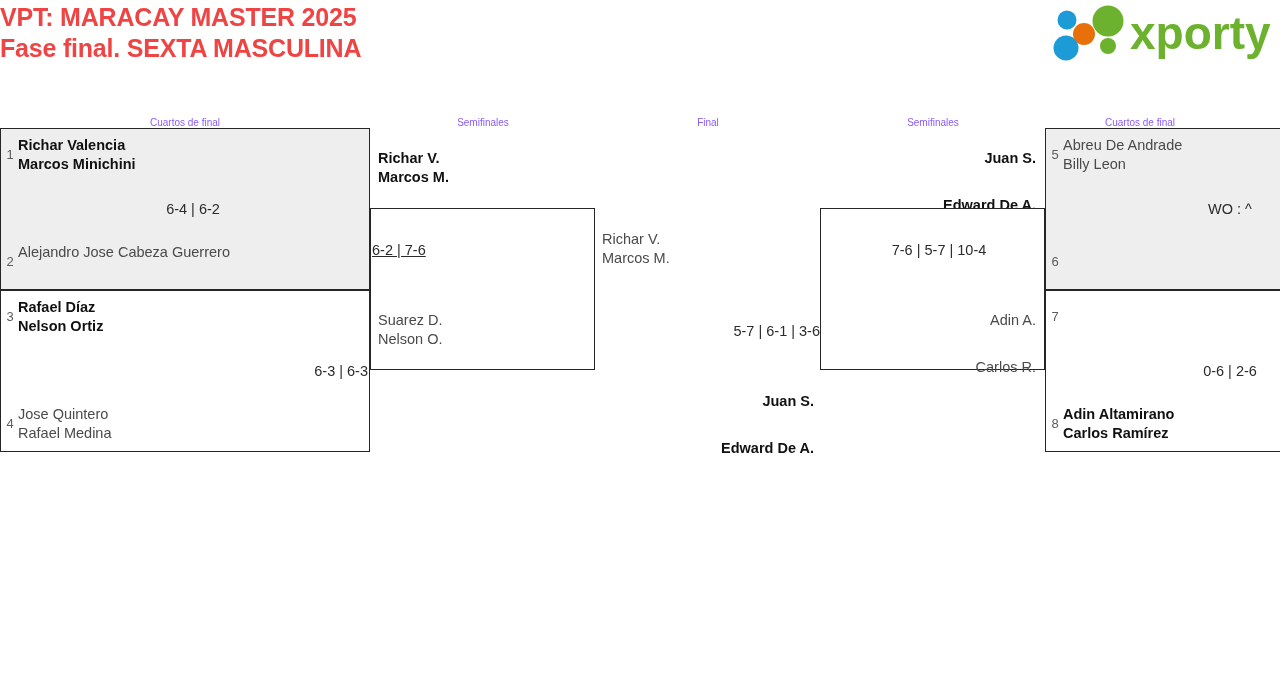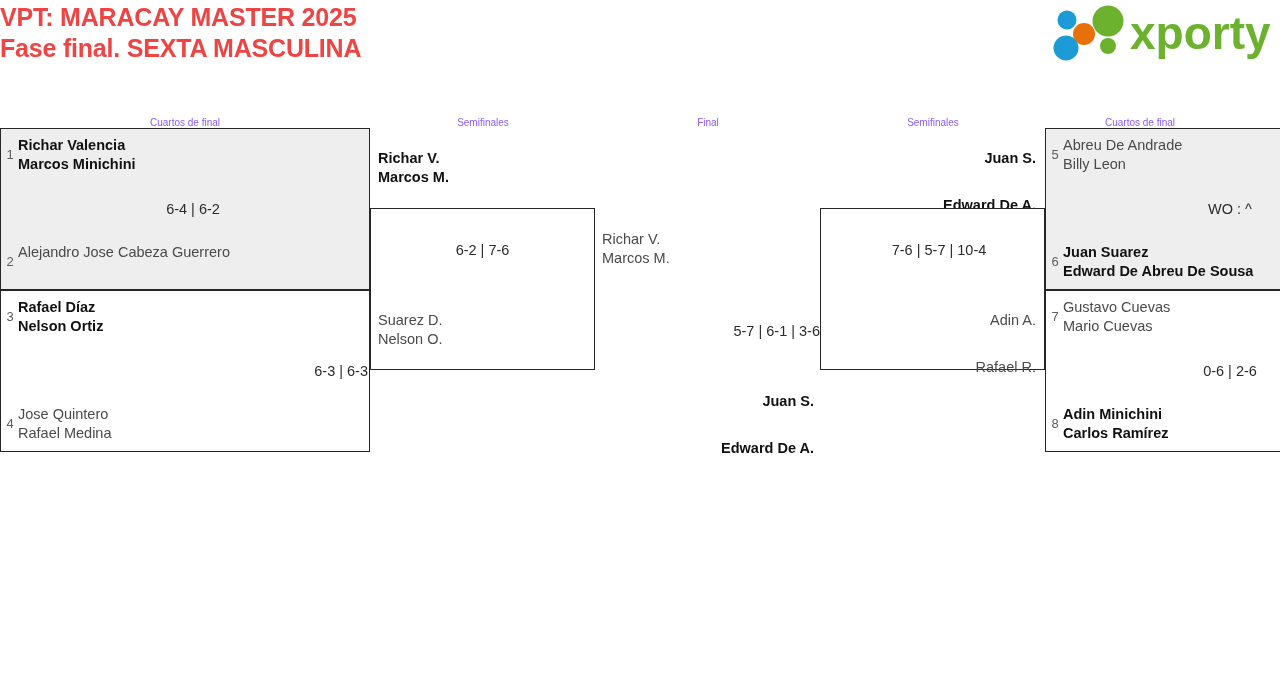--- a/index.html
+++ b/index.html
@@ -165,21 +165,21 @@
 
 <div class="stub" style="left:369px; top:128px; width:1px; height:80px;"></div>
 <div class="team winner" style="left:378px; top:149px; width:210px;">
   <span class="players">
     <span>Richar V.</span>
     <span>Marcos M.</span>
   </span>
 </div>
 
 <div class="match-box" style="left:370px; top:208px; width:225px; height:162px;"></div>
-<div class="score" style="left:372px; top:241px; width:221px; text-align:center;">6-2 | 7-6</div>
+<div class="score" style="left:372px; top:241px; width:221px; text-align:left;text-decoration:underline;">6-2 | 7-6</div>
 <div class="team loser" style="left:378px; top:311px; width:210px;">
   <span class="players">
     <span>Suarez D.</span>
     <span>Nelson O.</span>
   </span>
 </div>
 
 <div class="stub" style="left:594px; top:208px; width:1px; height:162px;"></div>
 <div class="team loser" style="left:602px; top:230px; width:220px;">
   <span class="players">
@@ -201,49 +201,41 @@
     <span>Juan S.</span>
     <span>Edward De A.</span>
   </span>
 </div>
 
 <div class="match-box" style="left:820px; top:208px; width:225px; height:162px;"></div>
 <div class="score" style="left:822px; top:241px; width:234px; text-align:center;">7-6 | 5-7 | 10-4</div>
 <div class="team loser right-align" style="left:826px; top:311px; width:210px;">
   <span class="players">
     <span>Adin A.</span>
-    <span>Rafael R.</span>
+    <span>Carlos R.</span>
   </span>
 </div>
 
 <div class="match-box shaded" style="left:1045px; top:128px; width:370px; height:162px;"></div>
 <div class="team loser" style="left:1047px; top:136px; width:360px;">
   <span class="seed">5</span>
   <span class="players">
     <span>Abreu De Andrade</span>
     <span>Billy Leon</span>
   </span>
 </div>
 <div class="score" style="left:1047px; top:200px; width:366px; text-align:center;">WO : ^</div>
 <div class="team winner" style="left:1047px; top:243px; width:360px;">
   <span class="seed">6</span>
-  <span class="players">
-    <span>Juan Suarez</span>
-    <span>Edward De Abreu De Sousa</span>
-  </span>
 </div>
 
 <div class="match-box" style="left:1045px; top:290px; width:370px; height:162px;"></div>
 <div class="team loser" style="left:1047px; top:298px; width:360px;">
   <span class="seed">7</span>
-  <span class="players">
-    <span>Gustavo Cuevas</span>
-    <span>Mario Cuevas</span>
-  </span>
 </div>
 <div class="score" style="left:1047px; top:362px; width:366px; text-align:center;">0-6 | 2-6</div>
 <div class="team winner" style="left:1047px; top:405px; width:360px;">
   <span class="seed">8</span>
   <span class="players">
-    <span>Adin Minichini</span>
+    <span>Adin Altamirano</span>
     <span>Carlos Ramírez</span>
   </span>
 </div>
 
 </body></html>

